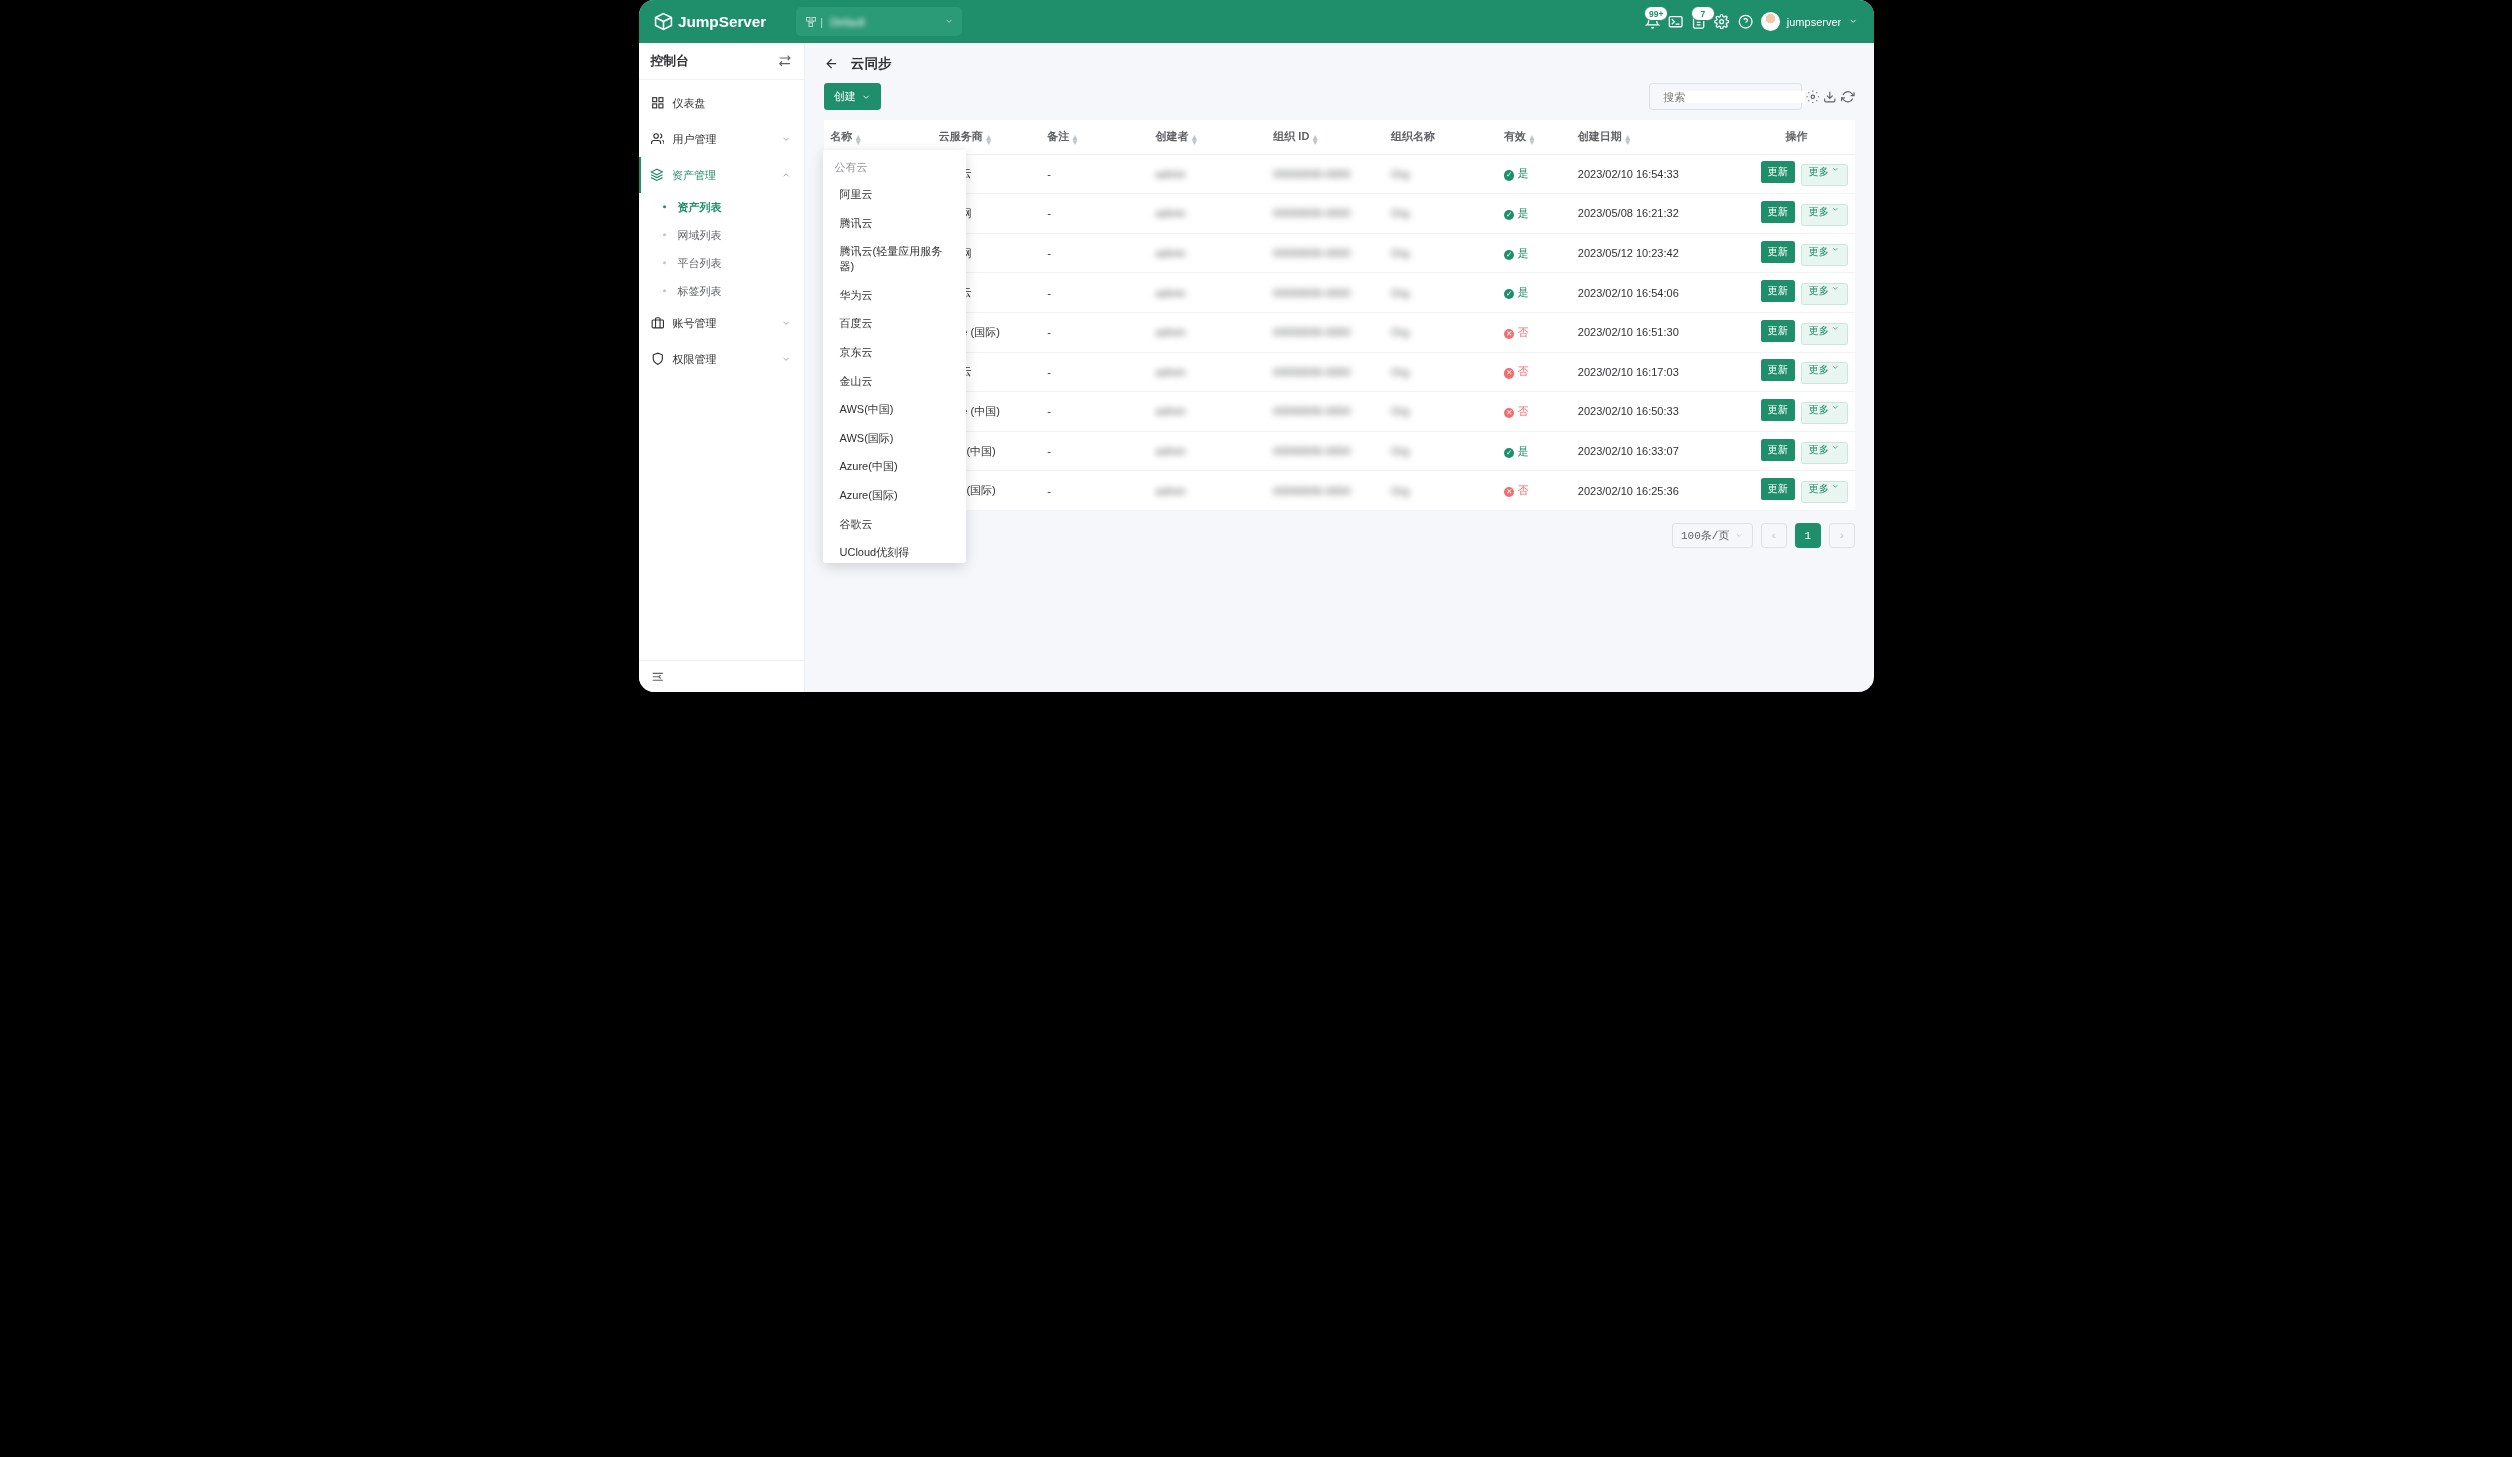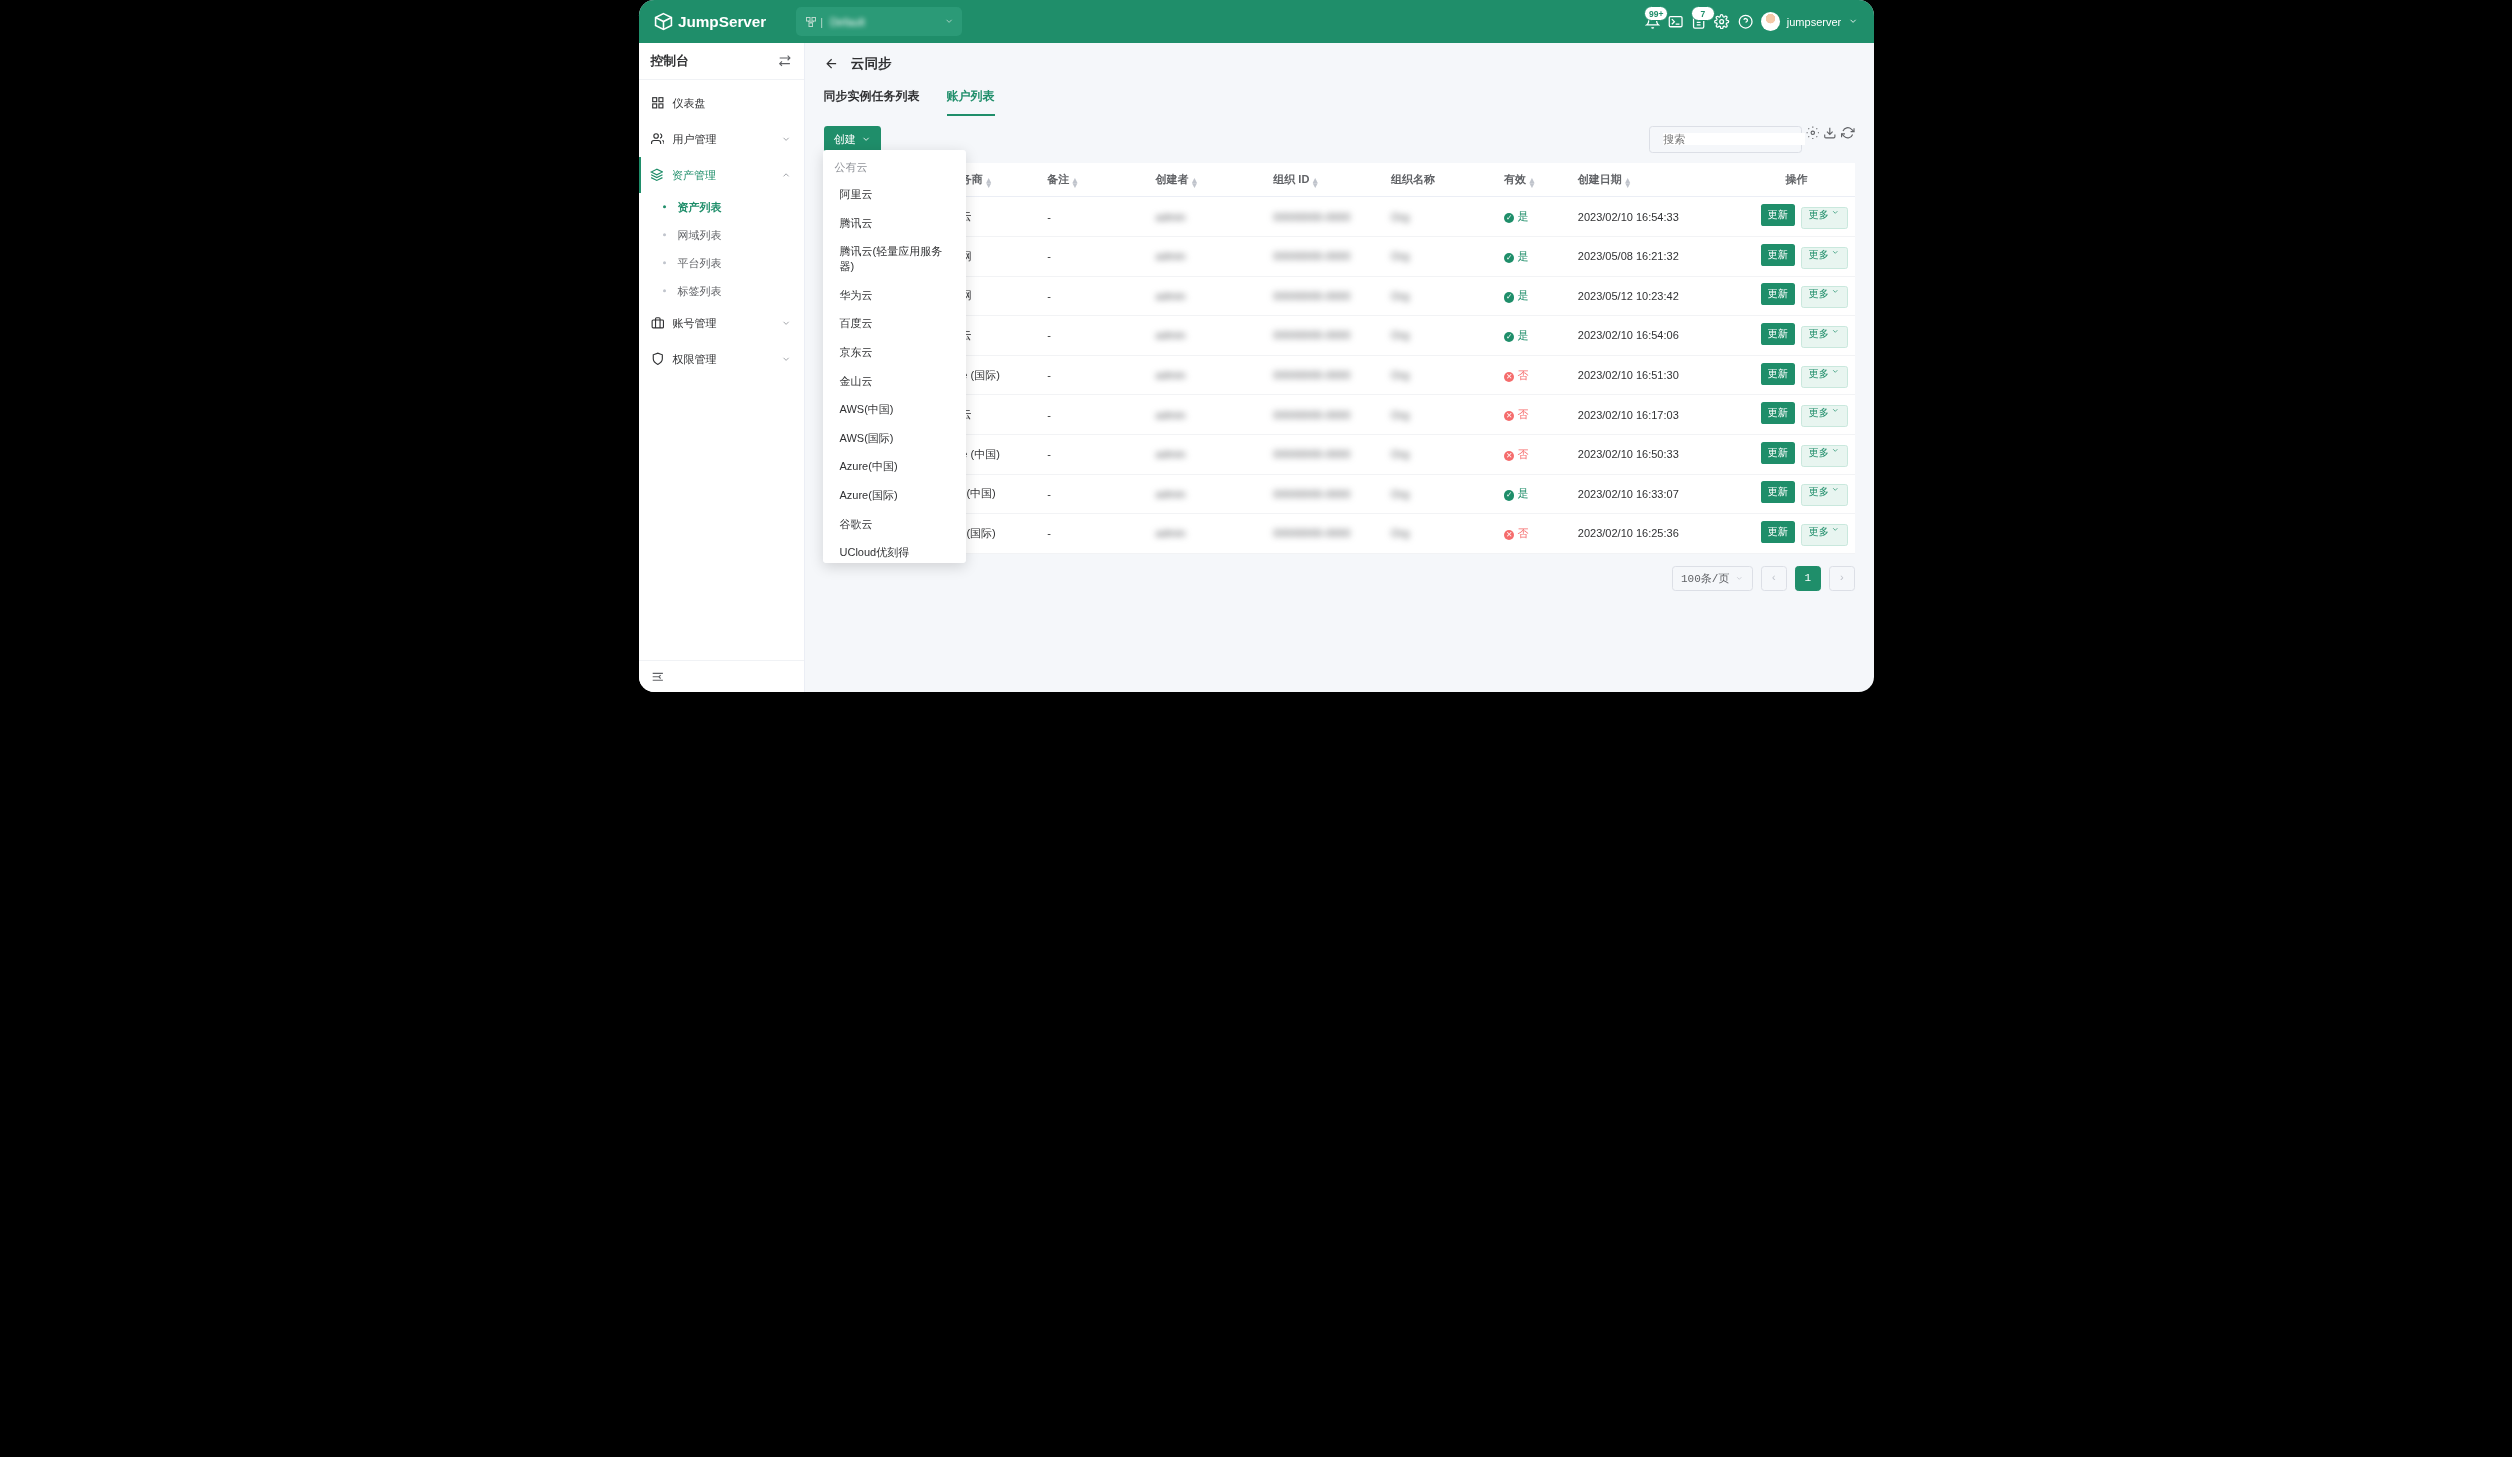--- a/index.html
+++ b/index.html
@@ -31,21 +31,21 @@
 .submenu-item.active::before { background: #1f8e6a; }
 .side-foot { margin-top: auto; height: 32px; border-top: 0.9px solid #f0f2f5; display:flex; align-items:center; padding:0 12px; color:#606266; }
 .main { flex: 1; padding: 12px 19px; overflow: auto; }
 .crumb { display: flex; align-items: center; gap: 12px; font-size: 13.6px; font-weight: 600; }
 .back { width: 15.3px; height: 15.3px; cursor: pointer; }
 .tabs { display: flex; gap: 27px; margin-top: 15.3px; font-size: 12px; font-weight: 600; }
 .tab { padding-bottom: 8.5px; cursor: pointer; color: #303133; }
 .tab.active { color: #1f8e6a; border-bottom: 2.6px solid #1f8e6a; }
 .toolbar { display: flex; align-items: center; margin-top: 10.2px; }
 .btn-create { background: #1f8e6a; color: #fff; border: none; height: 27px; padding: 0 10.2px; border-radius: 3.4px; display: flex; align-items: center; gap: 5.1px; font-size: 11px; cursor: pointer; }
-.toolbar-right { margin-left: auto; display: flex; gap: 4px; }
+.toolbar-right { margin-left: auto; display: flex; align-items: center; gap: 4px; }
 .search { width: 153px; height: 27px; border: 0.9px solid #dcdfe6; border-radius: 3.4px; display: flex; align-items: center; padding: 0 8.5px; color: #c0c4cc; font-size: 11px; gap:5.1px; }
 .search input { border: none; outline: none; flex: 1; font-size: 11px; }
 .tool-icon { color: #606266; cursor: pointer; }
 .dropdown { position: absolute; left: 184px; top: 150px; width: 143px; background: #fff; border-radius: 3.4px; box-shadow: 0 3.4px 13.6px rgba(0,0,0,0.15); z-index: 50; max-height: 413px; overflow-y: auto; padding: 5.1px 0; }
 .dropdown::-webkit-scrollbar { width: 5.1px; }
 .dropdown::-webkit-scrollbar-thumb { background: #c0c4cc; border-radius: 2.6px; }
 .dd-header { padding: 5.1px 12px; color: #909399; font-size: 11px; }
 .dd-item { padding: 6.8px 12px 6.8px 17px; font-size: 11px; color: #303133; cursor: pointer; }
 .table { width: 100%; margin-top: 10.2px; border-collapse: collapse; background: #fff; }
 .table th { text-align: left; font-weight: 600; color: #606266; font-size: 11px; padding: 8.5px 6.8px; border-bottom: 0.9px solid #ebeef5; white-space: nowrap; }
@@ -207,24 +207,20 @@
       </div>
     </div>
 
     <div class="main">
       <div class="crumb">
         <svg class="back" viewBox="0 0 24 24" fill="none" stroke="#303133" stroke-width="2">
             <path d="M19 12H5M12 19l-7-7 7-7"></path>
           </svg>
         <span>云同步</span>
       </div>
-      <div class="tabs">
-        <div class="tab">同步实例任务列表</div>
-        <div class="tab active">账户列表</div>
-      </div>
       <div class="toolbar">
         <button class="btn-create">
           <span>创建</span>
           <svg width="10.2" height="10.2" viewBox="0 0 24 24" fill="none" stroke="#fff" stroke-width="2">
               <path d="M6 9l6 6 6-6"></path>
             </svg>
         </button>
         <div class="toolbar-right">
           <div class="search">
             <svg width="10.2" height="10.2" viewBox="0 0 24 24" fill="none" stroke="#c0c4cc" stroke-width="2">

